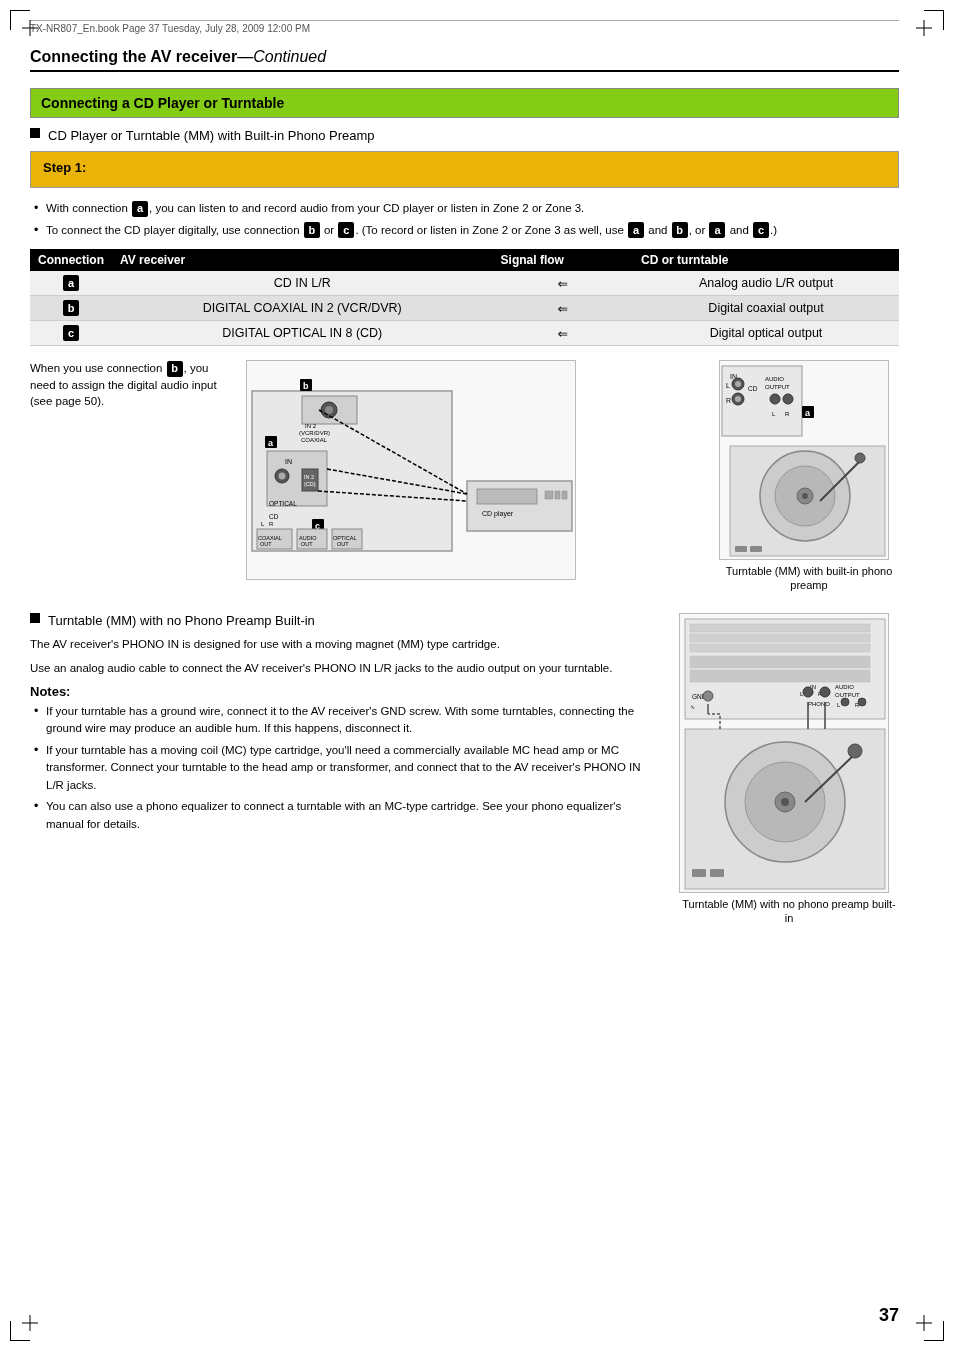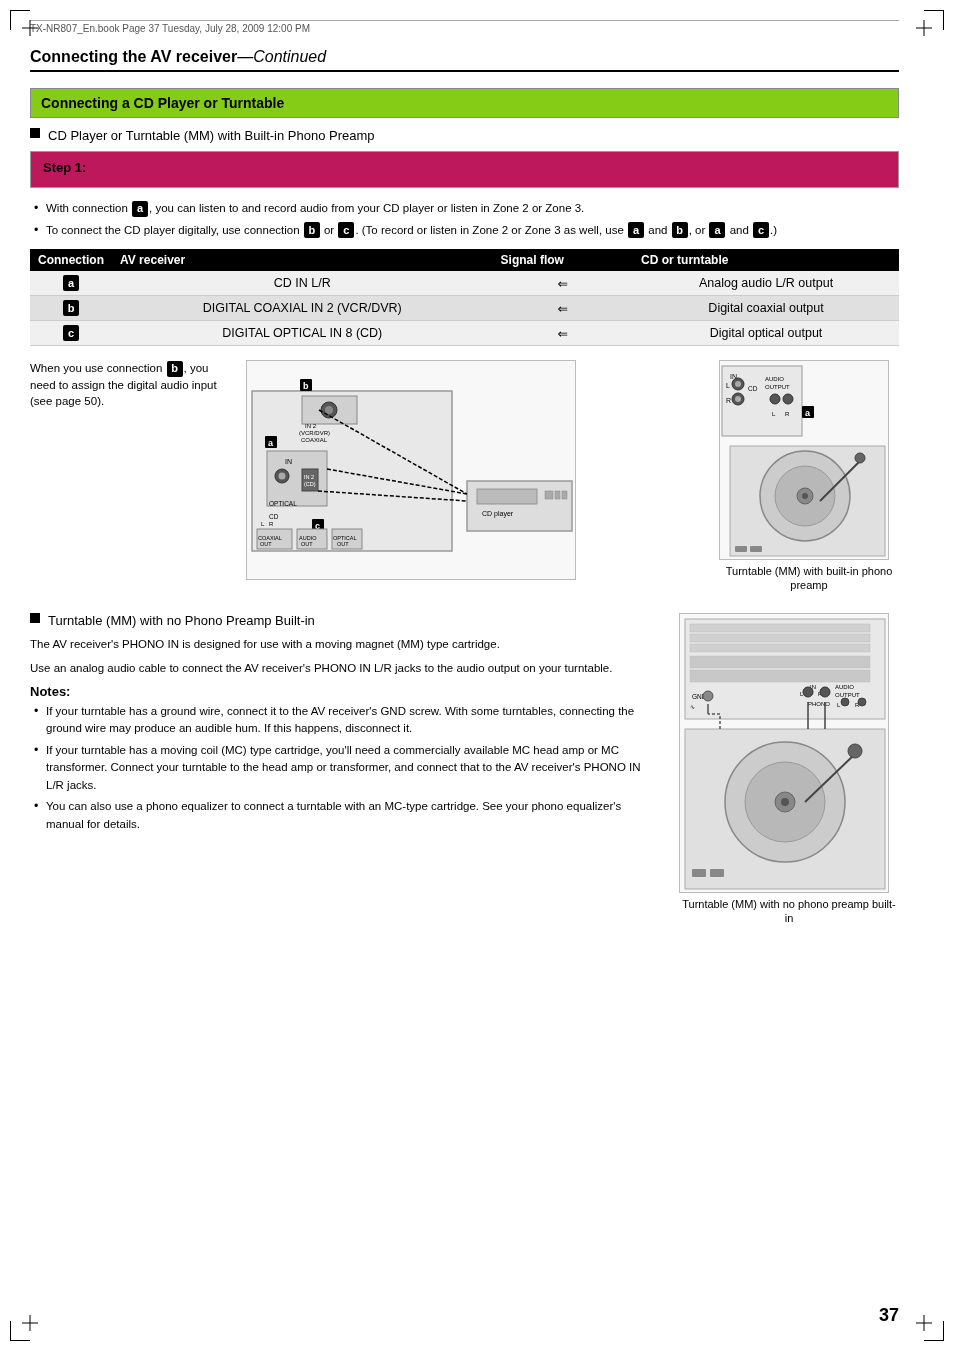--- a/index.html
+++ b/index.html
@@ -99,21 +99,21 @@
       background: #000;
       margin-right: 4px;
       flex-shrink: 0;
     }
 
     
     .step-box {
       border: 1px solid #999;
       padding: 8px 12px;
       margin-bottom: 12px;
-      background: #be185d;
+      background: #eab308;
     }
     .step-title {
       font-weight: bold;
       font-size: 13px;
       margin-bottom: 4px;
     }
 
     
     .badge {
       display: inline-flex;

